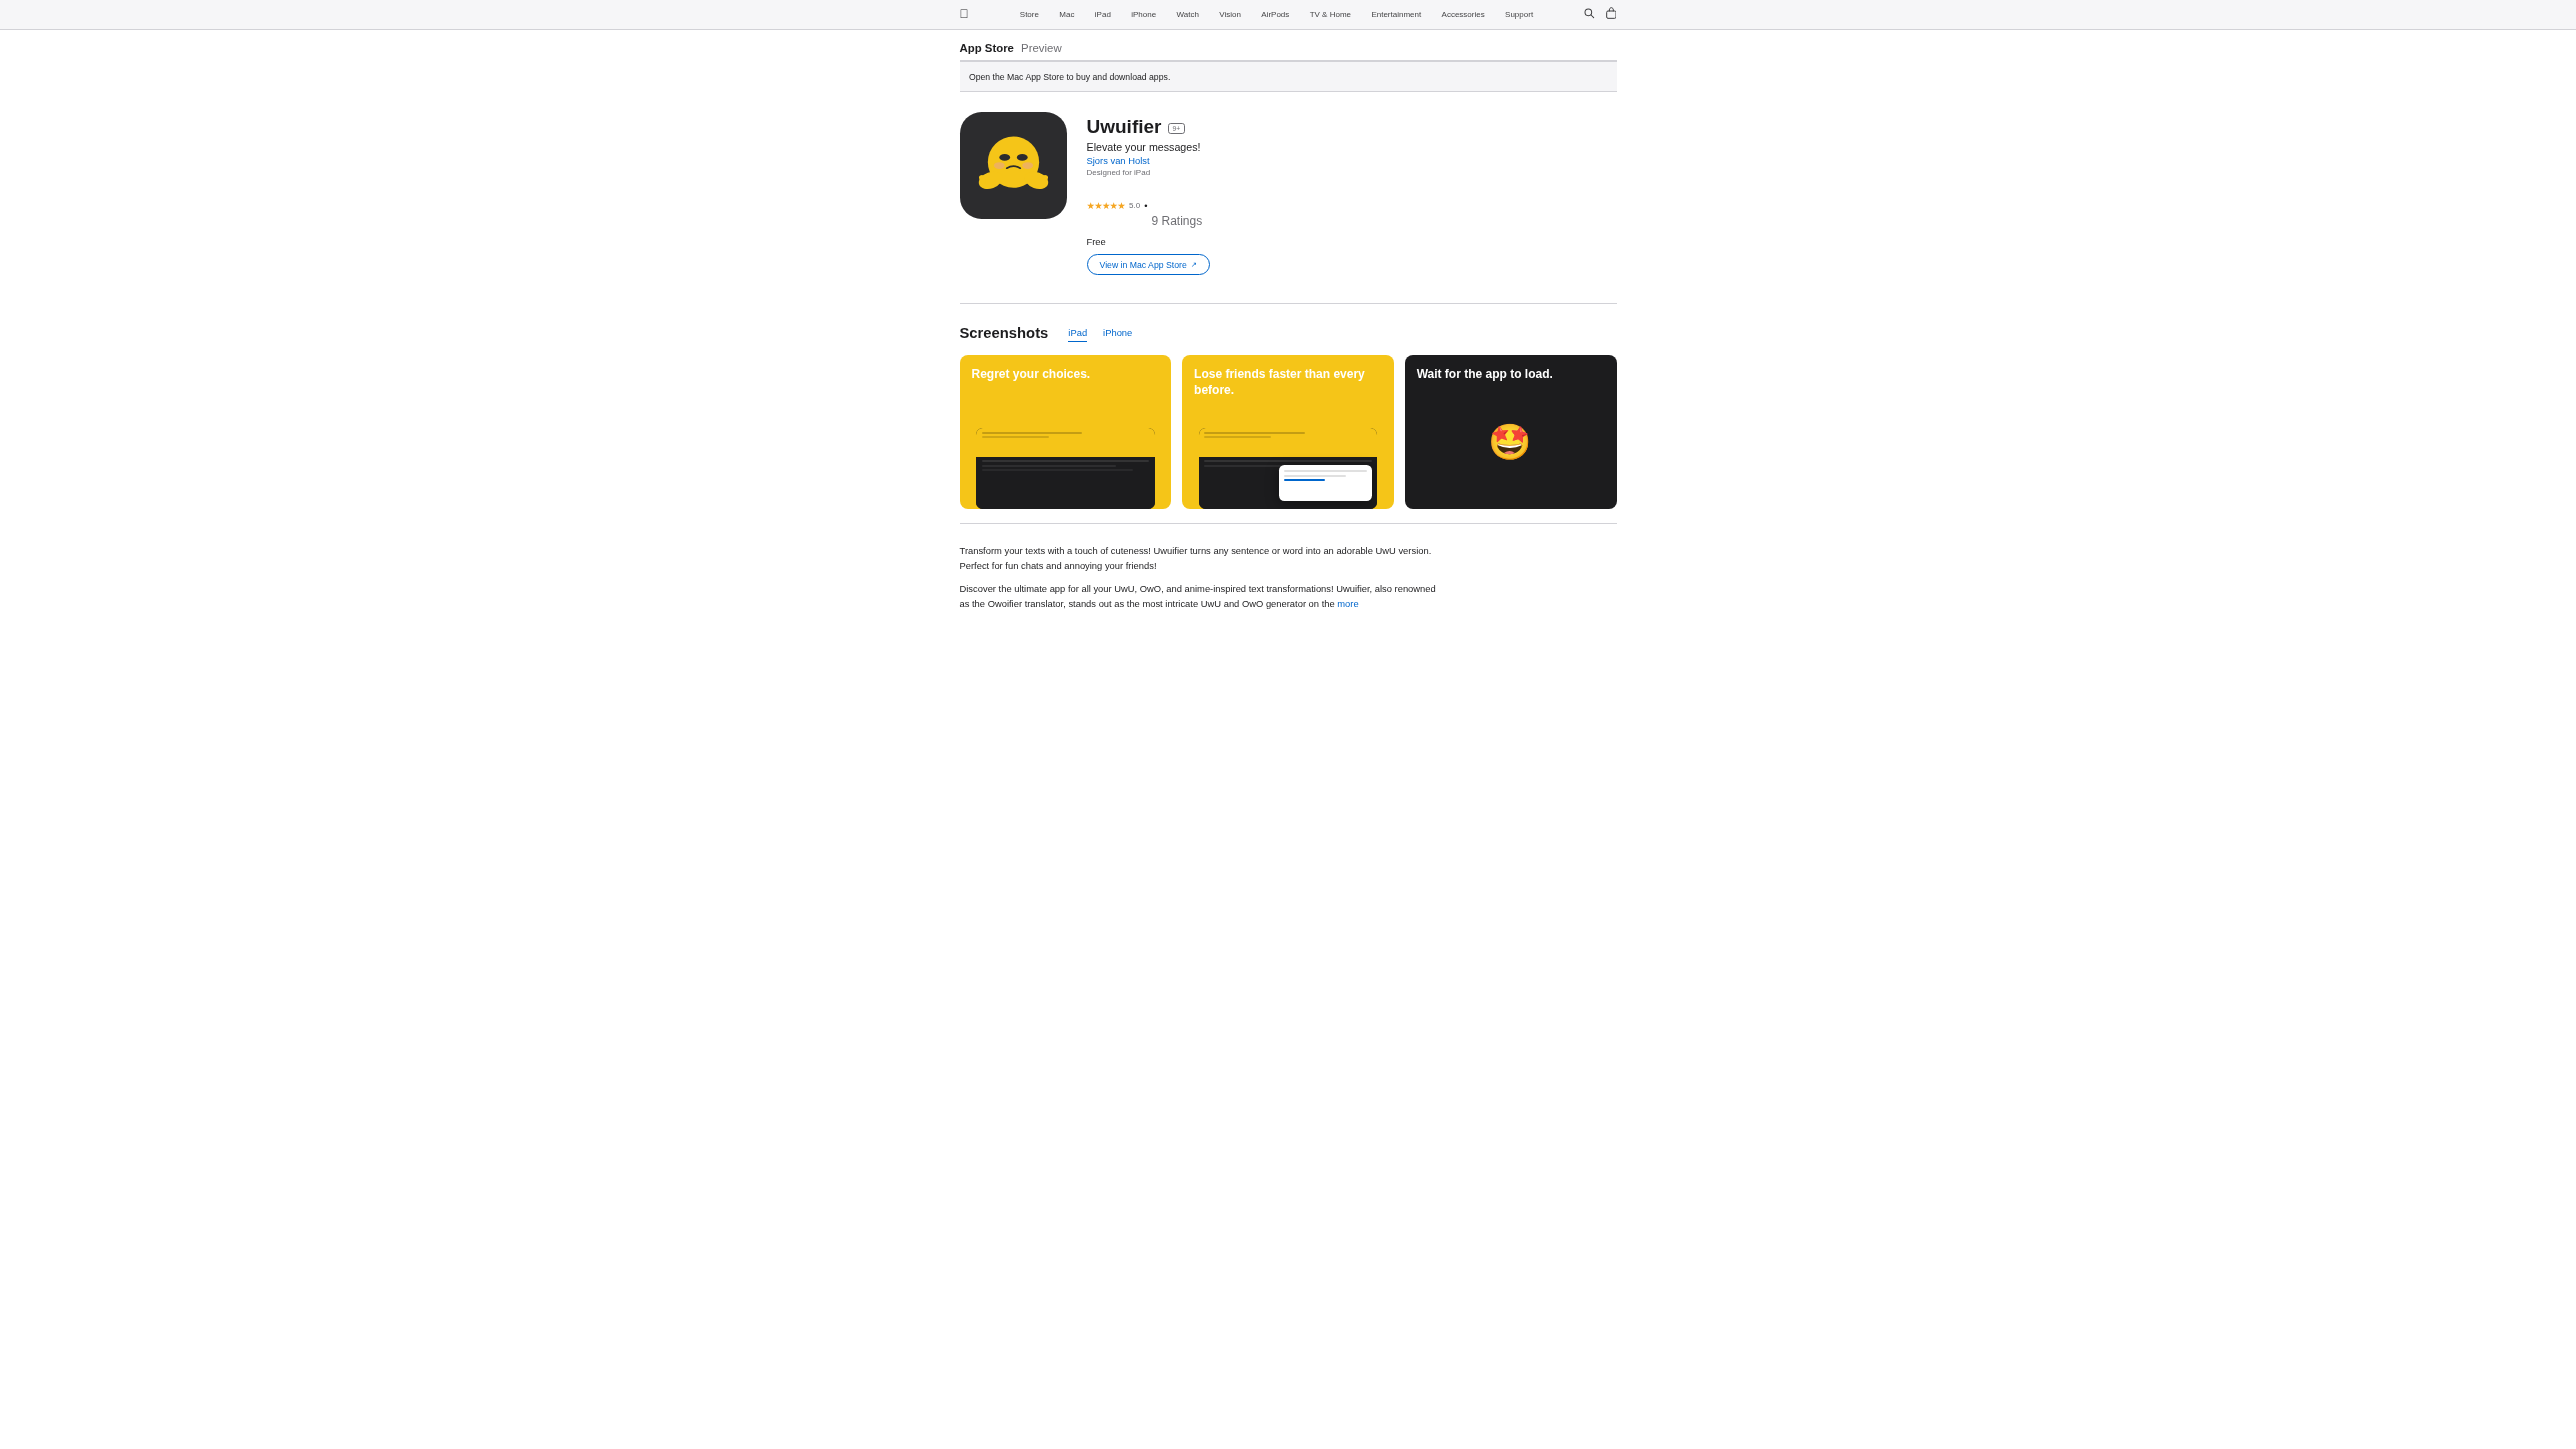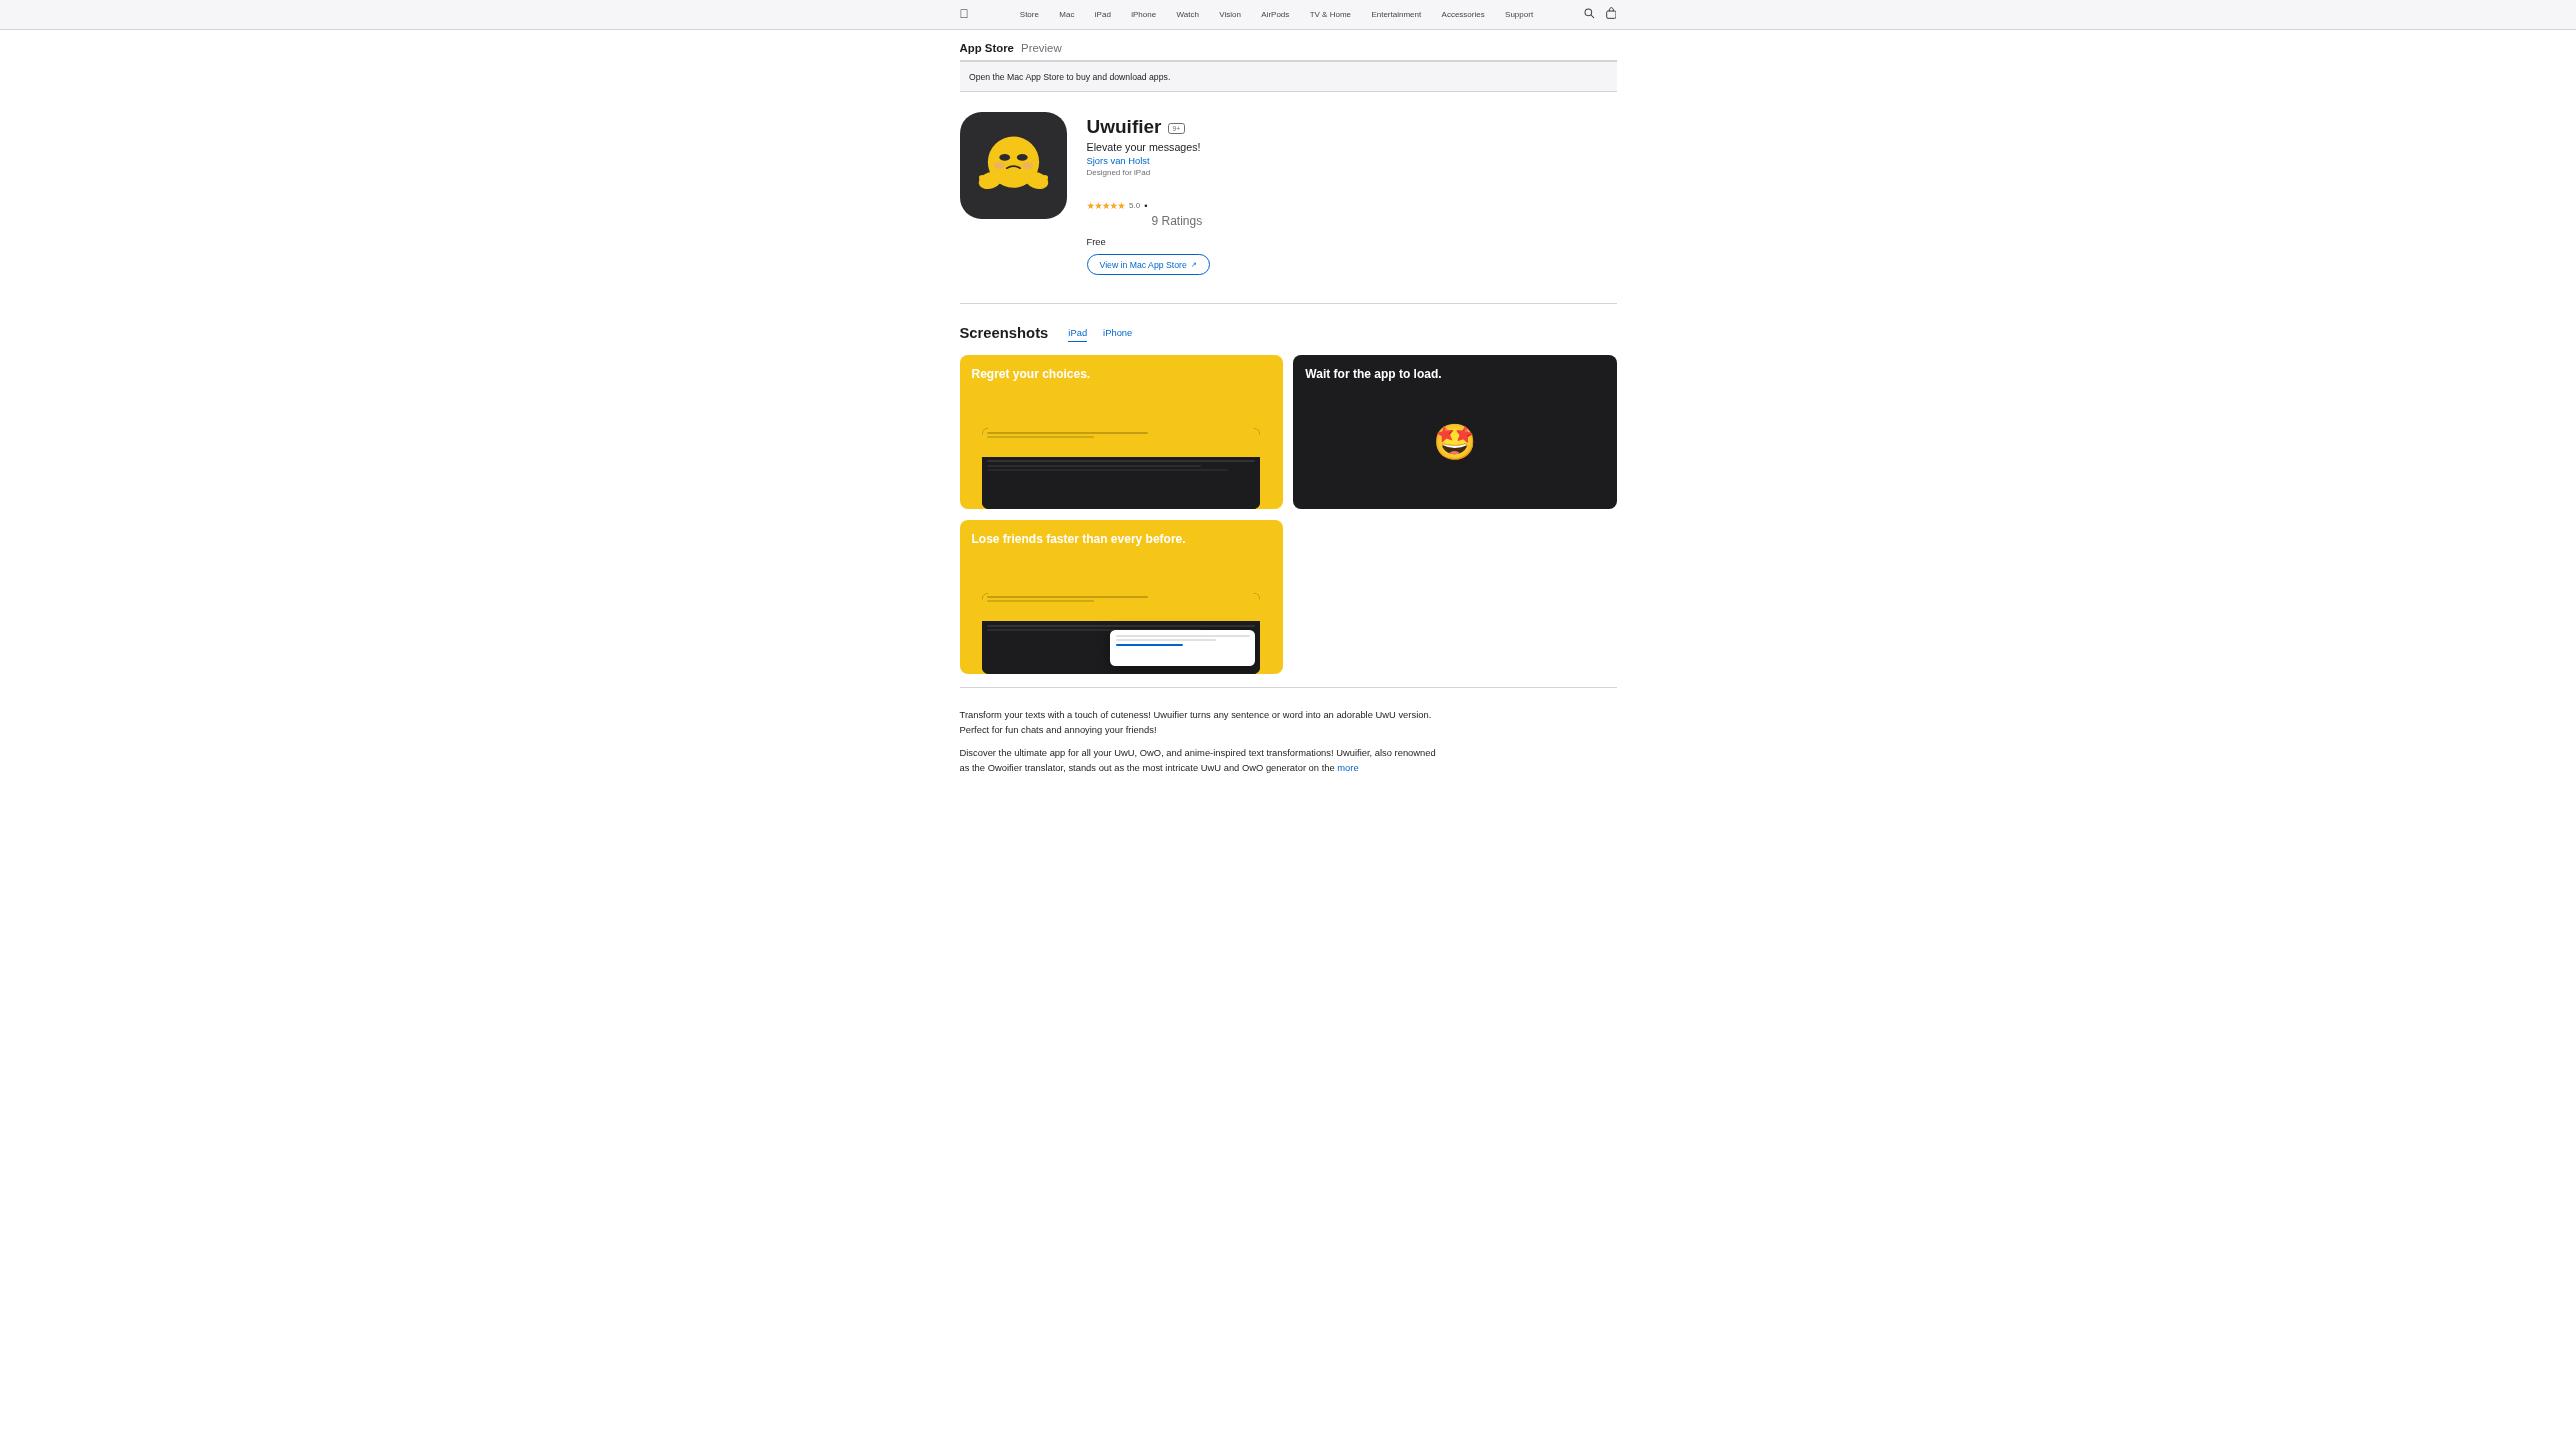--- a/index.html
+++ b/index.html
@@ -44,21 +44,21 @@
     .view-btn { display: inline-flex; align-items: center; gap: 4px; border: 1px solid #0066cc; border-radius: 13.4px; padding: 4.7px 12px; font-size: 8.7px; color: #0066cc; background: none; cursor: pointer; text-decoration: none; font-weight: 400; }
     .arrow-icon { font-size: 7.4px; }
 
     
     .screenshots-section { padding: 20px 0 13.4px 0; border-bottom: 0.7px solid #d2d2d7; }
     .screenshots-header { display: flex; align-items: center; gap: 16px; margin-bottom: 13.4px; }
     .screenshots-title { font-size: 14.8px; font-weight: 600; color: #1d1d1f; margin-right: 4px; }
     .tab-btn { font-size: 9.4px; background: none; border: none; cursor: pointer; padding: 2.7px 0; color: #0066cc; border-bottom: 1.3px solid transparent; }
     .tab-btn.active { border-bottom: 1.3px solid #0066cc; font-weight: 500; }
     .tab-btn:not(.active) { color: #0066cc; border-bottom: 1.3px solid transparent; }
-    .screenshots-grid { display: grid; grid-template-columns: repeat(2, 1fr); gap: 10.7px; }
+    .screenshots-grid { display: grid; grid-template-columns: repeat(3, 1fr); gap: 10.7px; }
     .screenshot-card { border-radius: 8px; overflow: hidden; background: #f5c518; position: relative; height: 154px; display: flex; flex-direction: column; }
     .screenshot-text { color: #fff; font-size: 12px; font-weight: 600; padding: 12px 12px 6.7px 12px; line-height: 1.3; flex-shrink: 0; }
     .screenshot-device { flex: 1; display: flex; align-items: flex-end; justify-content: center; padding: 0 6.7px; overflow: hidden; }
     .device-mockup { background: #1c1c1e; border-radius: 6.7px; width: 85%; height: 77px; position: relative; overflow: hidden; display: flex; align-items: center; justify-content: center; }
 
     
     .description-section { padding: 19px 0 0 0; }
     .desc-text { font-size: 9.4px; color: #1d1d1f; line-height: 1.6; max-width: 483px; }
     .desc-text p { margin-bottom: 8px; }
     .more-link { color: #0066cc; cursor: pointer; }
@@ -180,27 +180,20 @@
               <div style="background:#1c1c1e; height:65%; padding:3.4px 5.4px;">
                 <div style="background:rgba(255,255,255,0.1); height:2px; border-radius:1.3px; margin-bottom:2.7px;"></div>
                 <div style="background:rgba(255,255,255,0.08); height:2px; border-radius:1.3px; margin-bottom:2.7px; width:80%;"></div>
                 <div style="background:rgba(255,255,255,0.06); height:2px; border-radius:1.3px; width:90%;"></div>
               </div>
             </div>
           </div>
         </div>
       </div>
 
-      <div class="screenshot-card" style="background:#1c1c1e;">
-        <div class="screenshot-text" style="color:#fff;">Wait for the app to load.</div>
-        <div class="screenshot-device" style="justify-content:center; align-items:center; flex:1;">
-          <span style="font-size:35px; padding-bottom:13.4px;">🤩</span>
-        </div>
-      </div>
-
       <div class="screenshot-card" style="background:#f5c518;">
         <div class="screenshot-text">Lose friends faster than every before.</div>
         <div class="screenshot-device">
           <div class="device-mockup" style="background:#1c1c1e; width:90%; height:81px; border-radius:6.7px; overflow:hidden; position:relative;">
             <div style="width:100%; height:100%;">
               <div style="background:#f5c518; height:35%; padding:3.4px 5.4px;">
                 <div style="background:rgba(0,0,0,0.2); height:2px; border-radius:1.3px; margin-bottom:2px; width:60%;"></div>
                 <div style="background:rgba(0,0,0,0.15); height:2px; border-radius:1.3px; width:40%;"></div>
               </div>
               <div style="background:#1c1c1e; height:65%; padding:3.4px 5.4px;">
@@ -211,20 +204,27 @@
 
             <div style="position:absolute; bottom:8px; right:5.4px; background:#fff; border-radius:5.4px; width:52%; height:36px; box-shadow:0 2.7px 13.4px rgba(0,0,0,0.4); padding:4.7px 5.4px;">
               <div style="background:#e0e0e0; height:2px; border-radius:1.3px; margin-bottom:2.7px;"></div>
               <div style="background:#e0e0e0; height:2px; border-radius:1.3px; margin-bottom:2.7px; width:75%;"></div>
               <div style="background:#0066cc; height:2px; border-radius:1.3px; width:50%;"></div>
             </div>
           </div>
         </div>
       </div>
 
+      <div class="screenshot-card" style="background:#1c1c1e;">
+        <div class="screenshot-text" style="color:#fff;">Wait for the app to load.</div>
+        <div class="screenshot-device" style="justify-content:center; align-items:center; flex:1;">
+          <span style="font-size:35px; padding-bottom:13.4px;">🤩</span>
+        </div>
+      </div>
+
     </div>
   </div>
 
   <div class="description-section">
     <div class="desc-text">
       <p>Transform your texts with a touch of cuteness! Uwuifier turns any sentence or word into an adorable UwU version. Perfect for fun chats and annoying your friends!</p>
       <p>
         <span>Discover the ultimate app for all your UwU, OwO, and anime-inspired text transformations! Uwuifier, also renowned as the Owoifier translator, stands out as the most intricate UwU and OwO generator on th</span><span>e </span><a class="more-link">more</a>
       </p>
     </div>

